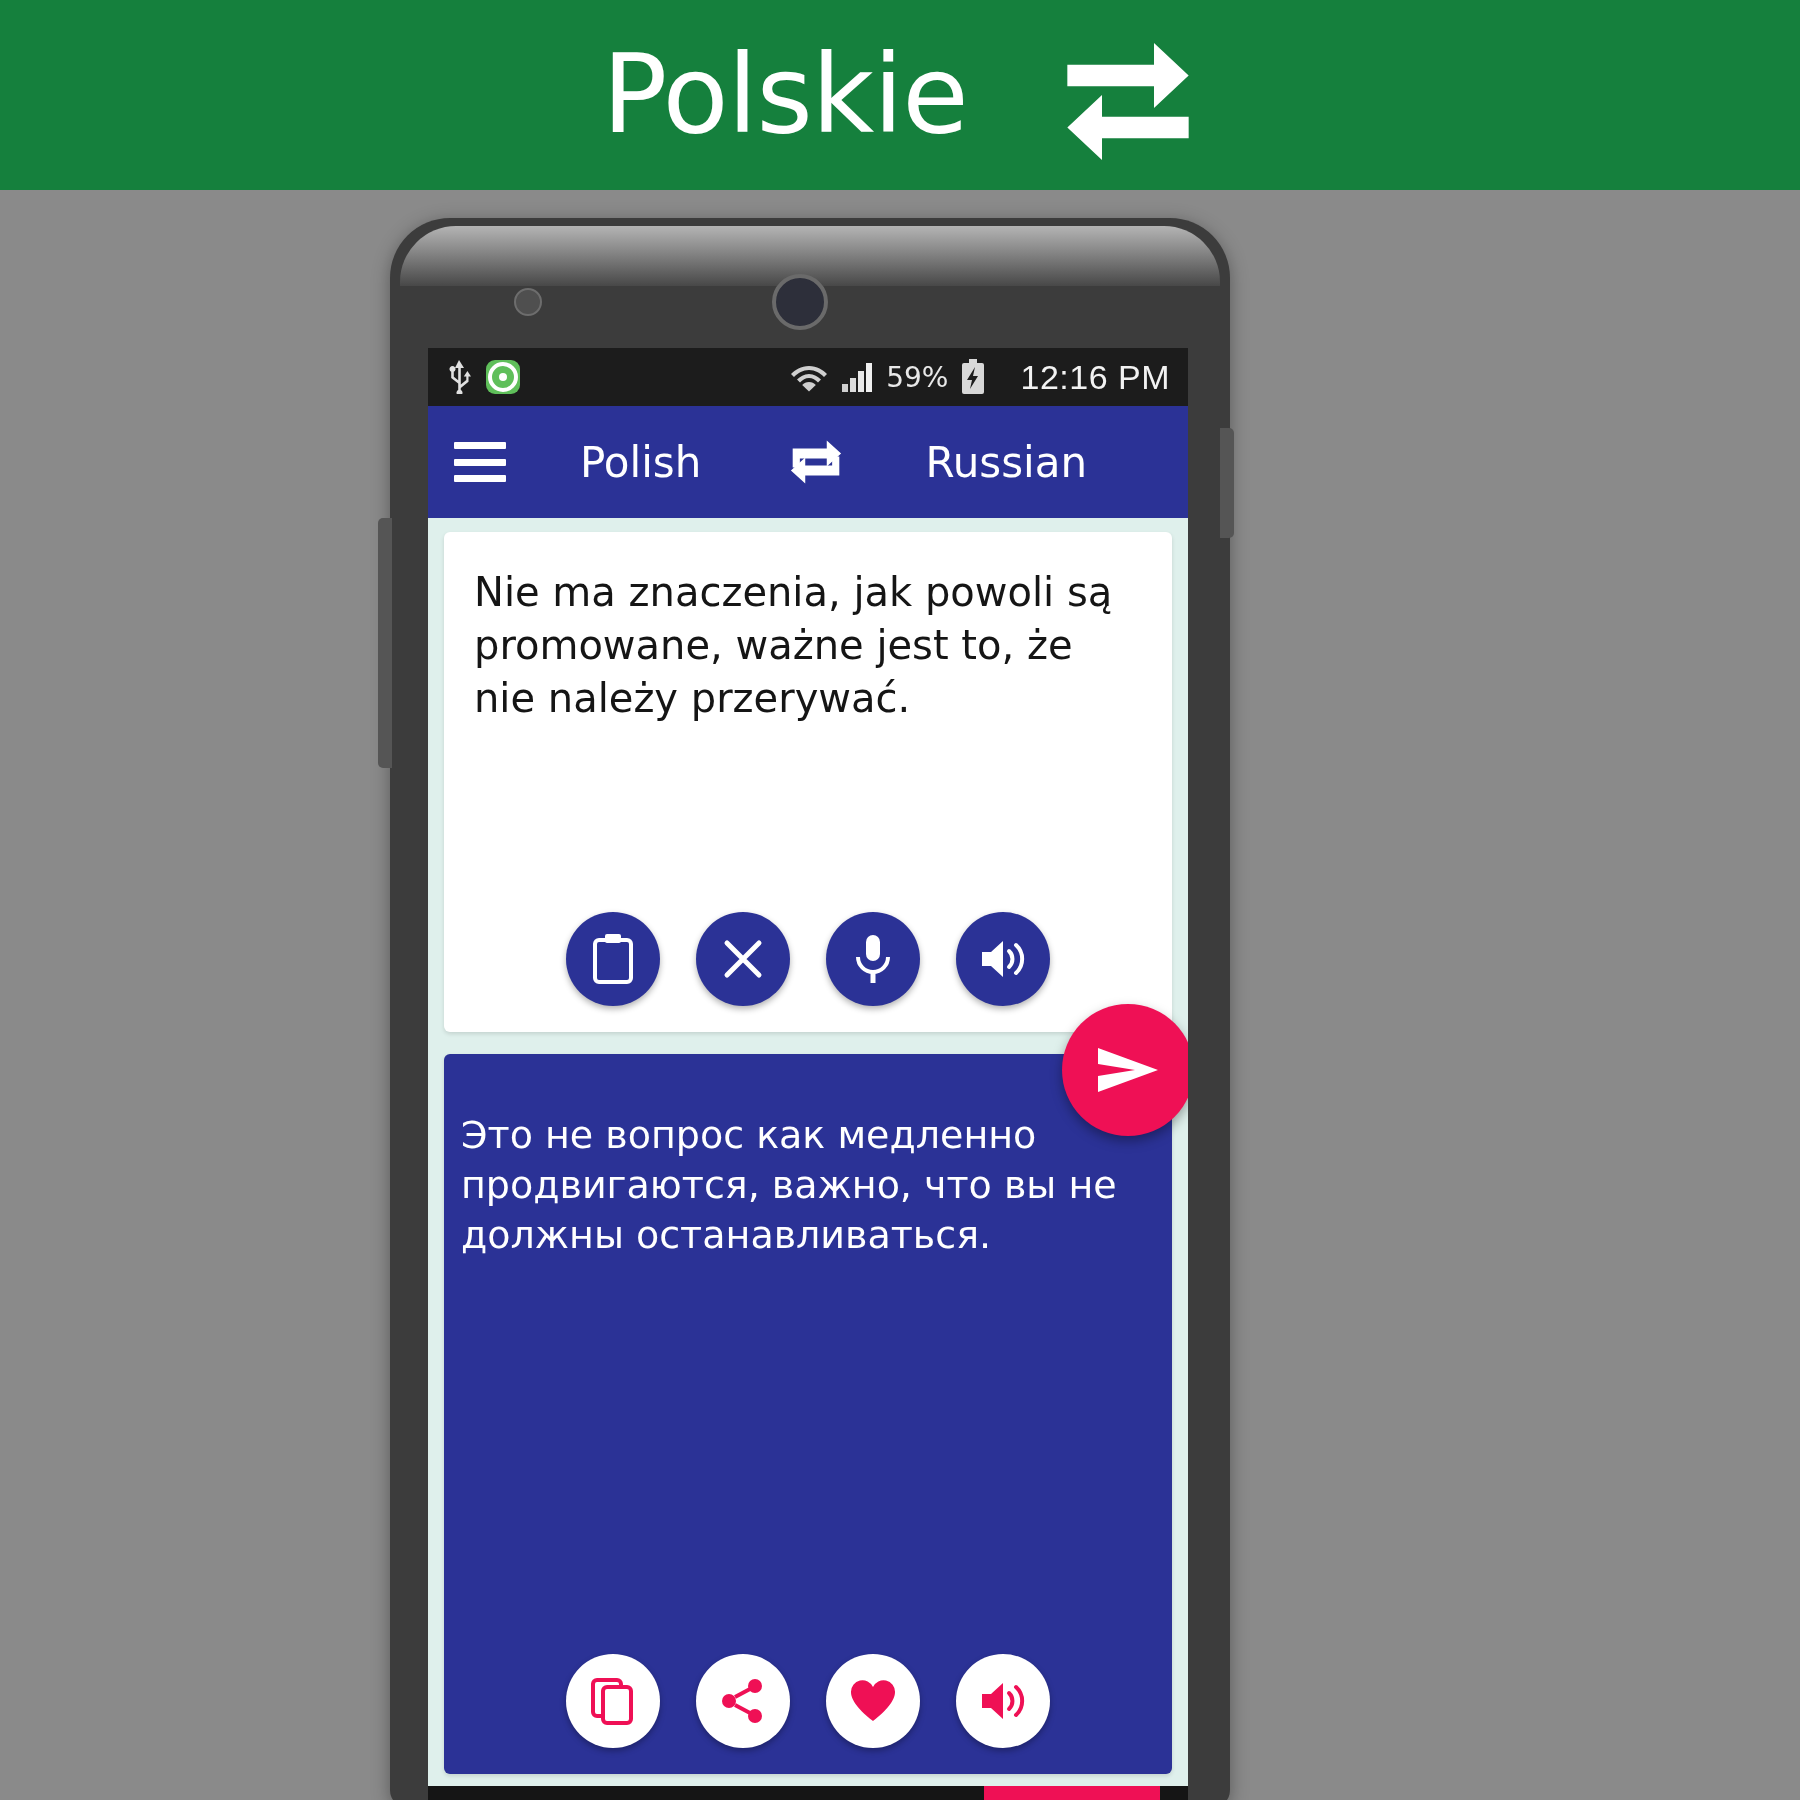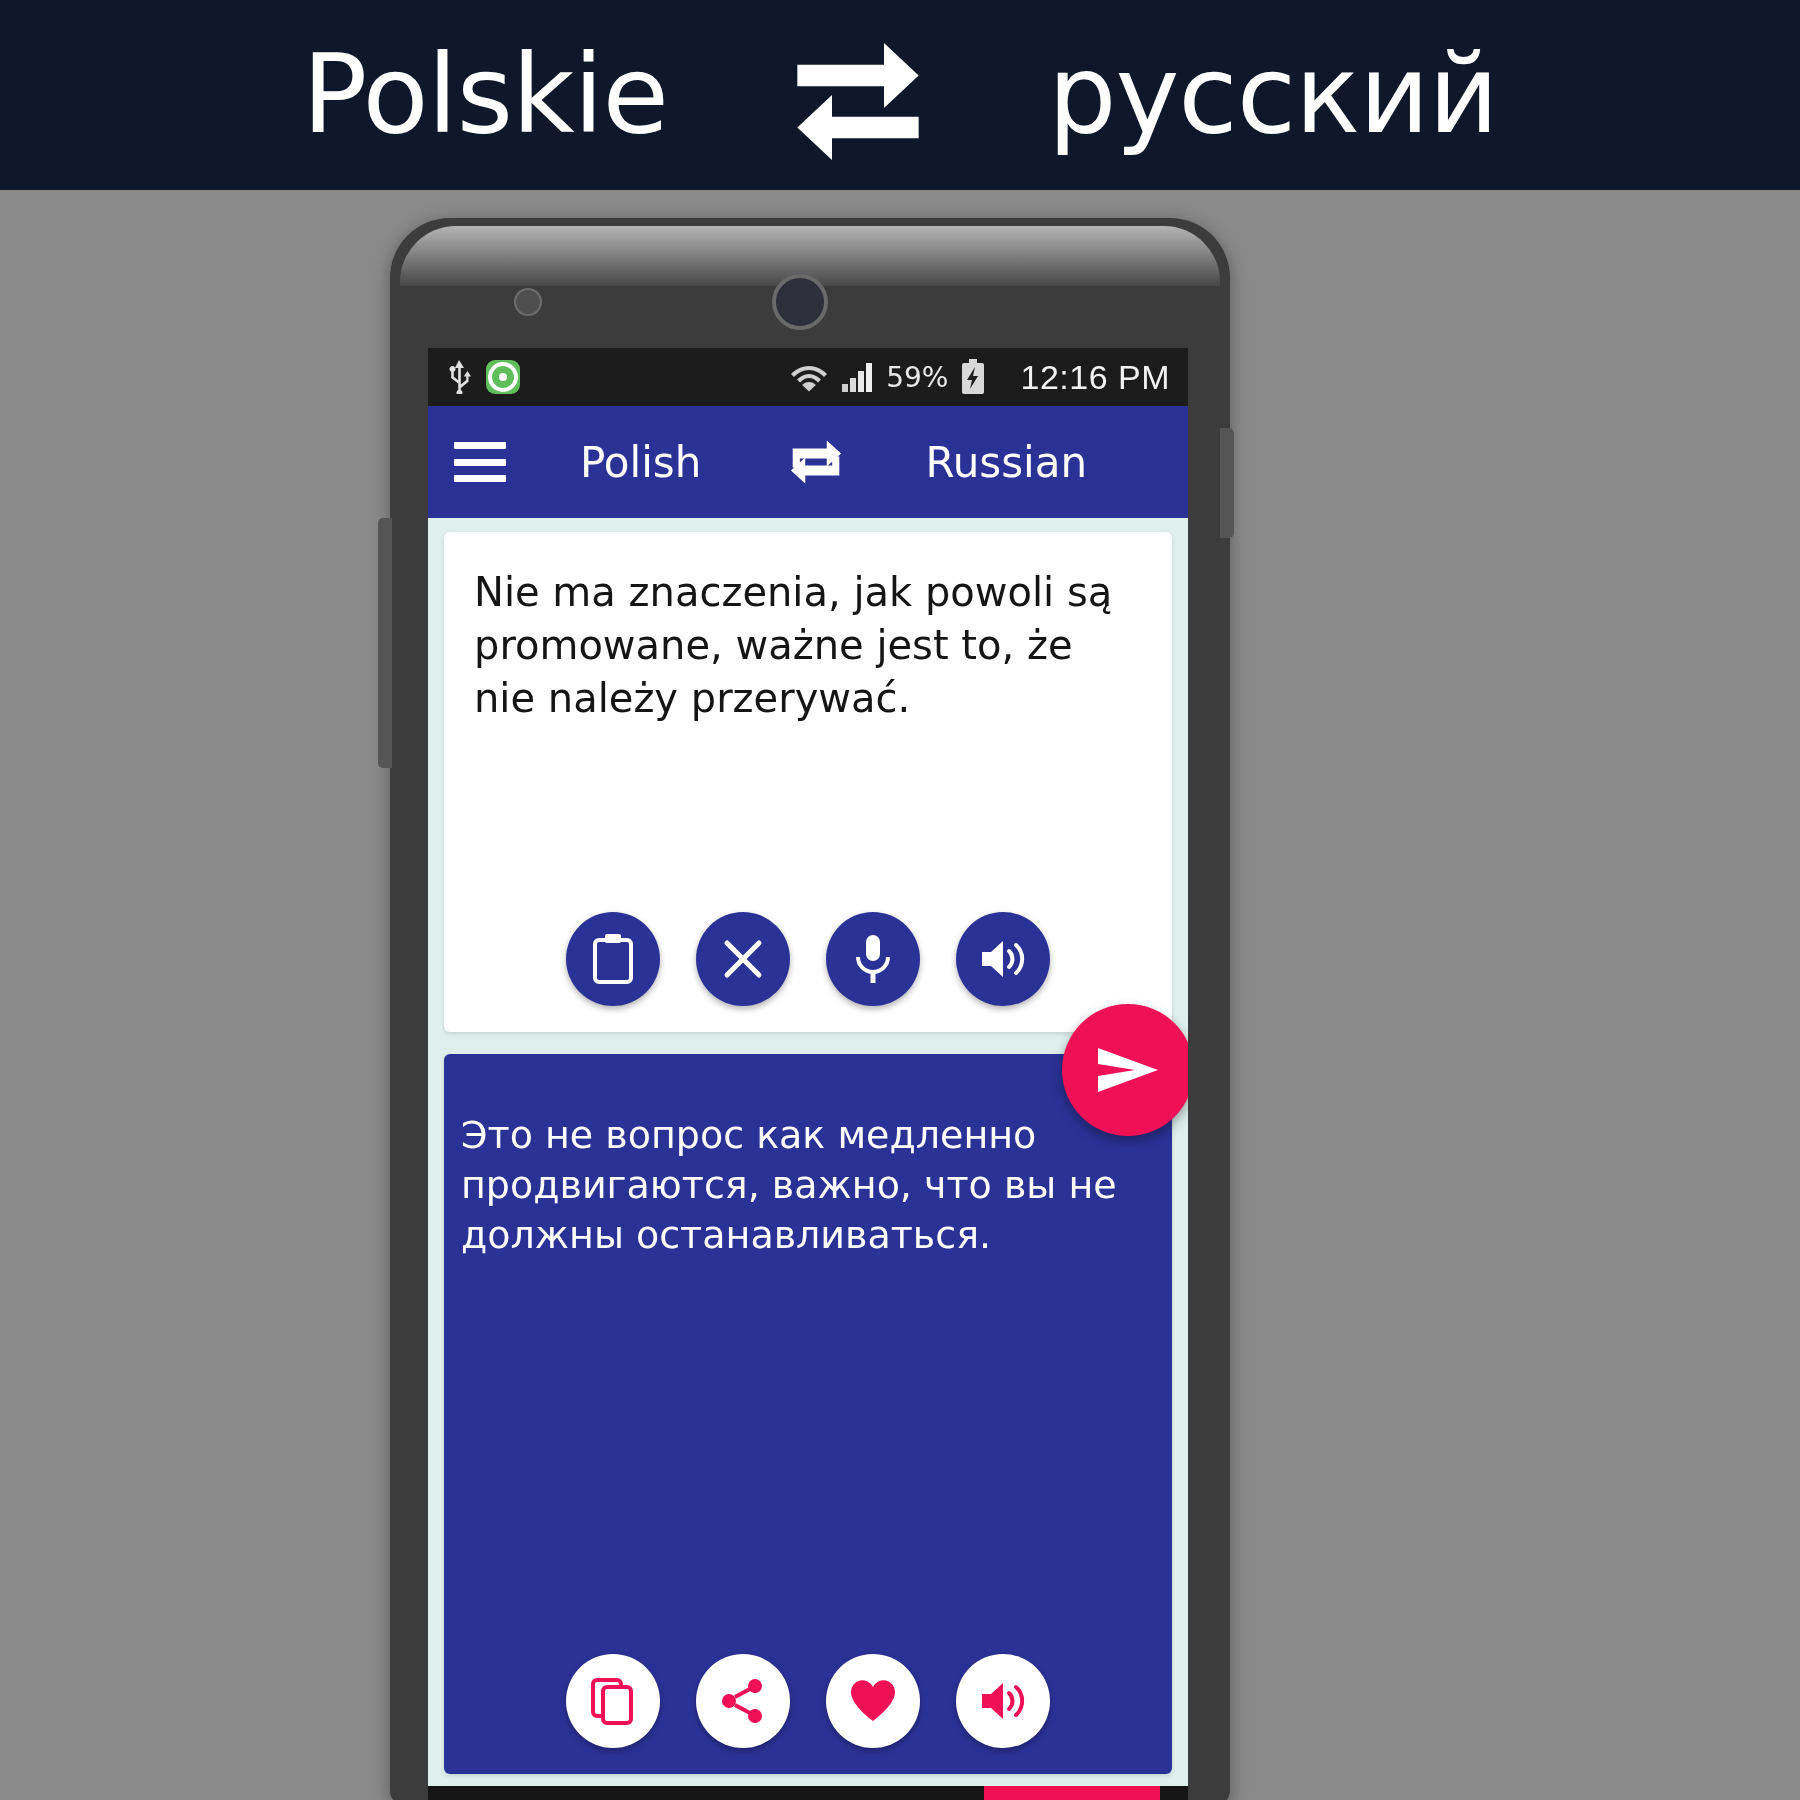--- a/index.html
+++ b/index.html
@@ -6,22 +6,22 @@
   body{
     width:1800px;height:1800px;overflow:hidden;
     background:#8a8a8a;
     font-family:"DejaVu Sans",sans-serif;
     position:relative;
   }
 
   
   .banner{
     position:absolute;left:0;top:0;width:1800px;height:190px;
-    background:#0f172a;
-    display:flex;align-items:center;justify-content:center;gap:120px;
+    background:#15803d;
+    display:flex;align-items:center;justify-content:center;gap:90px;
     box-sizing:border-box;
   }
   .banner-text{
     color:#ffffff;font-size:108px;line-height:1;
     font-family:"DejaVu Sans",sans-serif;font-weight:400;
     letter-spacing:-1px;white-space:nowrap;
   }
   .banner-swap{width:140px;height:130px;display:block;}
 
   
@@ -142,21 +142,20 @@
 </style>
 </head>
 <body>
 
 <div class="banner">
   <div class="banner-text">Polskie</div>
   <svg class="banner-swap" viewBox="0 0 64 60">
     <path fill="#ffffff" d="M4 16 h40 v-10 l16 15 -16 15 v-10 h-40 z"></path>
     <path fill="#ffffff" d="M60 40 h-40 v-10 l-16 15 16 15 v-10 h40 z"></path>
   </svg>
-  <div class="banner-text">русский</div>
 </div>
 
 <div class="page-bg"></div>
 
 <div class="phone">
   <div class="phone-body"></div>
   <div class="phone-bezel-hl"></div>
   <div class="speaker-dot"></div>
   <div class="front-cam"></div>
   <div class="btn-power"></div>

